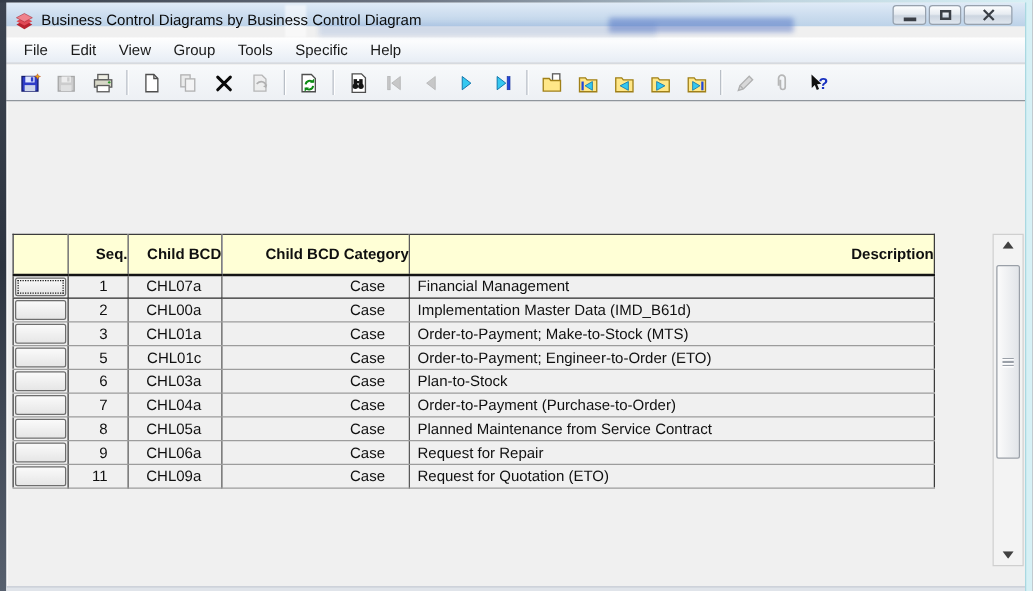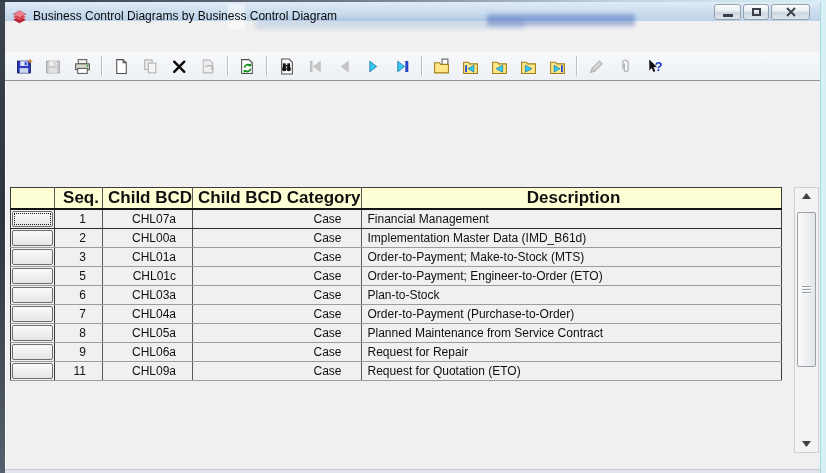--- a/index.html
+++ b/index.html
@@ -58,23 +58,23 @@
   .fld-desc  { position:absolute; white-space:nowrap; }
   .ro-box { position:absolute; height:21px; background:#f0f0f0; border:1px solid #6f6f6f;
             box-shadow:1px 1px 0 #ffffff; text-align:right; padding:3px 4px 0 0; }
   .ed-box { position:absolute; height:21px; background:#ffffff; border:1px solid #9a9a9a;
             border-top-color:#5e5e5e; border-left-color:#5e5e5e; padding:0 3px;
             font-family:"Liberation Sans","DejaVu Sans",sans-serif; font-size:12px; color:#101010; }
 
   
   .grid { position:absolute; left:10px; top:187px; z-index:2; border-collapse:collapse;
           table-layout:fixed; background:#f0f0f0; border:1px solid #3c3c3c; }
-  .grid th { height:20px; background:#FFFFD6; font-weight:bold; text-align:center;
+  .grid th { height:32px; background:#FFFFD6; font-weight:bold; text-align:right;
              padding:0 0 0 5px; border-right:1px solid #5a5a5a; border-bottom:2px solid #141414;
-             font-size:17px; overflow:hidden; white-space:nowrap; }
+             font-size:12px; overflow:hidden; white-space:nowrap; }
   .grid td { height:19px; border-right:1px solid #5a5a5a; border-bottom:1px solid #9c9c9c;
              font-size:12px; overflow:hidden; white-space:nowrap; padding:0; }
   .grid th:last-child, .grid td:last-child { border-right:none; }
   .grid tr.current td { border-bottom-color:#2a2a2a; }
   td.c-seq, td.c-bcd { text-align:right; padding-right:16px; }
   td.c-cat { text-align:right; padding-right:19px; }
   td.c-desc { text-align:left; padding-left:6px; }
   td.sel { padding:1px; border-right:1px solid #3c3c3c; }
   .selbtn { width:100%; height:100%; border:1px solid #6e6e6e; border-radius:2px;
             background:linear-gradient(180deg,#fafafa,#e6e6e6); }
@@ -117,20 +117,29 @@
           <span class="g-max"></span>
         </div>
       <div class="win-btn cls">
         <svg width="10" height="10" viewBox="0 0 10 10">
           <path d="M1 1l8 8M9 1L1 9" stroke="#3a3f46" stroke-width="1.8"></path>
         </svg>
       </div>
     </div>
   </div>
 
+  <div class="menubar">
+      <span class="menu-item">File</span>
+      <span class="menu-item">Edit</span>
+      <span class="menu-item">View</span>
+      <span class="menu-item">Group</span>
+      <span class="menu-item">Tools</span>
+      <span class="menu-item">Specific</span>
+      <span class="menu-item">Help</span>
+    </div>
 
   <div class="toolbar">
       <span class="tb-btn">
         <svg viewBox="0 0 16 16">
           <rect x="1.5" y="3" width="12" height="11" fill="#2e3cc8" stroke="#141c6e"></rect>
           <rect x="4" y="3" width="7" height="4.5" fill="#dfe6ff"></rect>
           <rect x="8.2" y="3.6" width="1.8" height="3.2" fill="#2e3cc8"></rect>
           <rect x="3.5" y="9.5" width="8" height="4.5" fill="#cdd5ea"></rect>
           <path d="M13.2 1l.6 1.5 1.6.5-1.6.6-.6 1.5-.6-1.5-1.6-.6 1.6-.5z" fill="#e8b016" stroke="#c04818" stroke-width=".4"></path>
         </svg>

